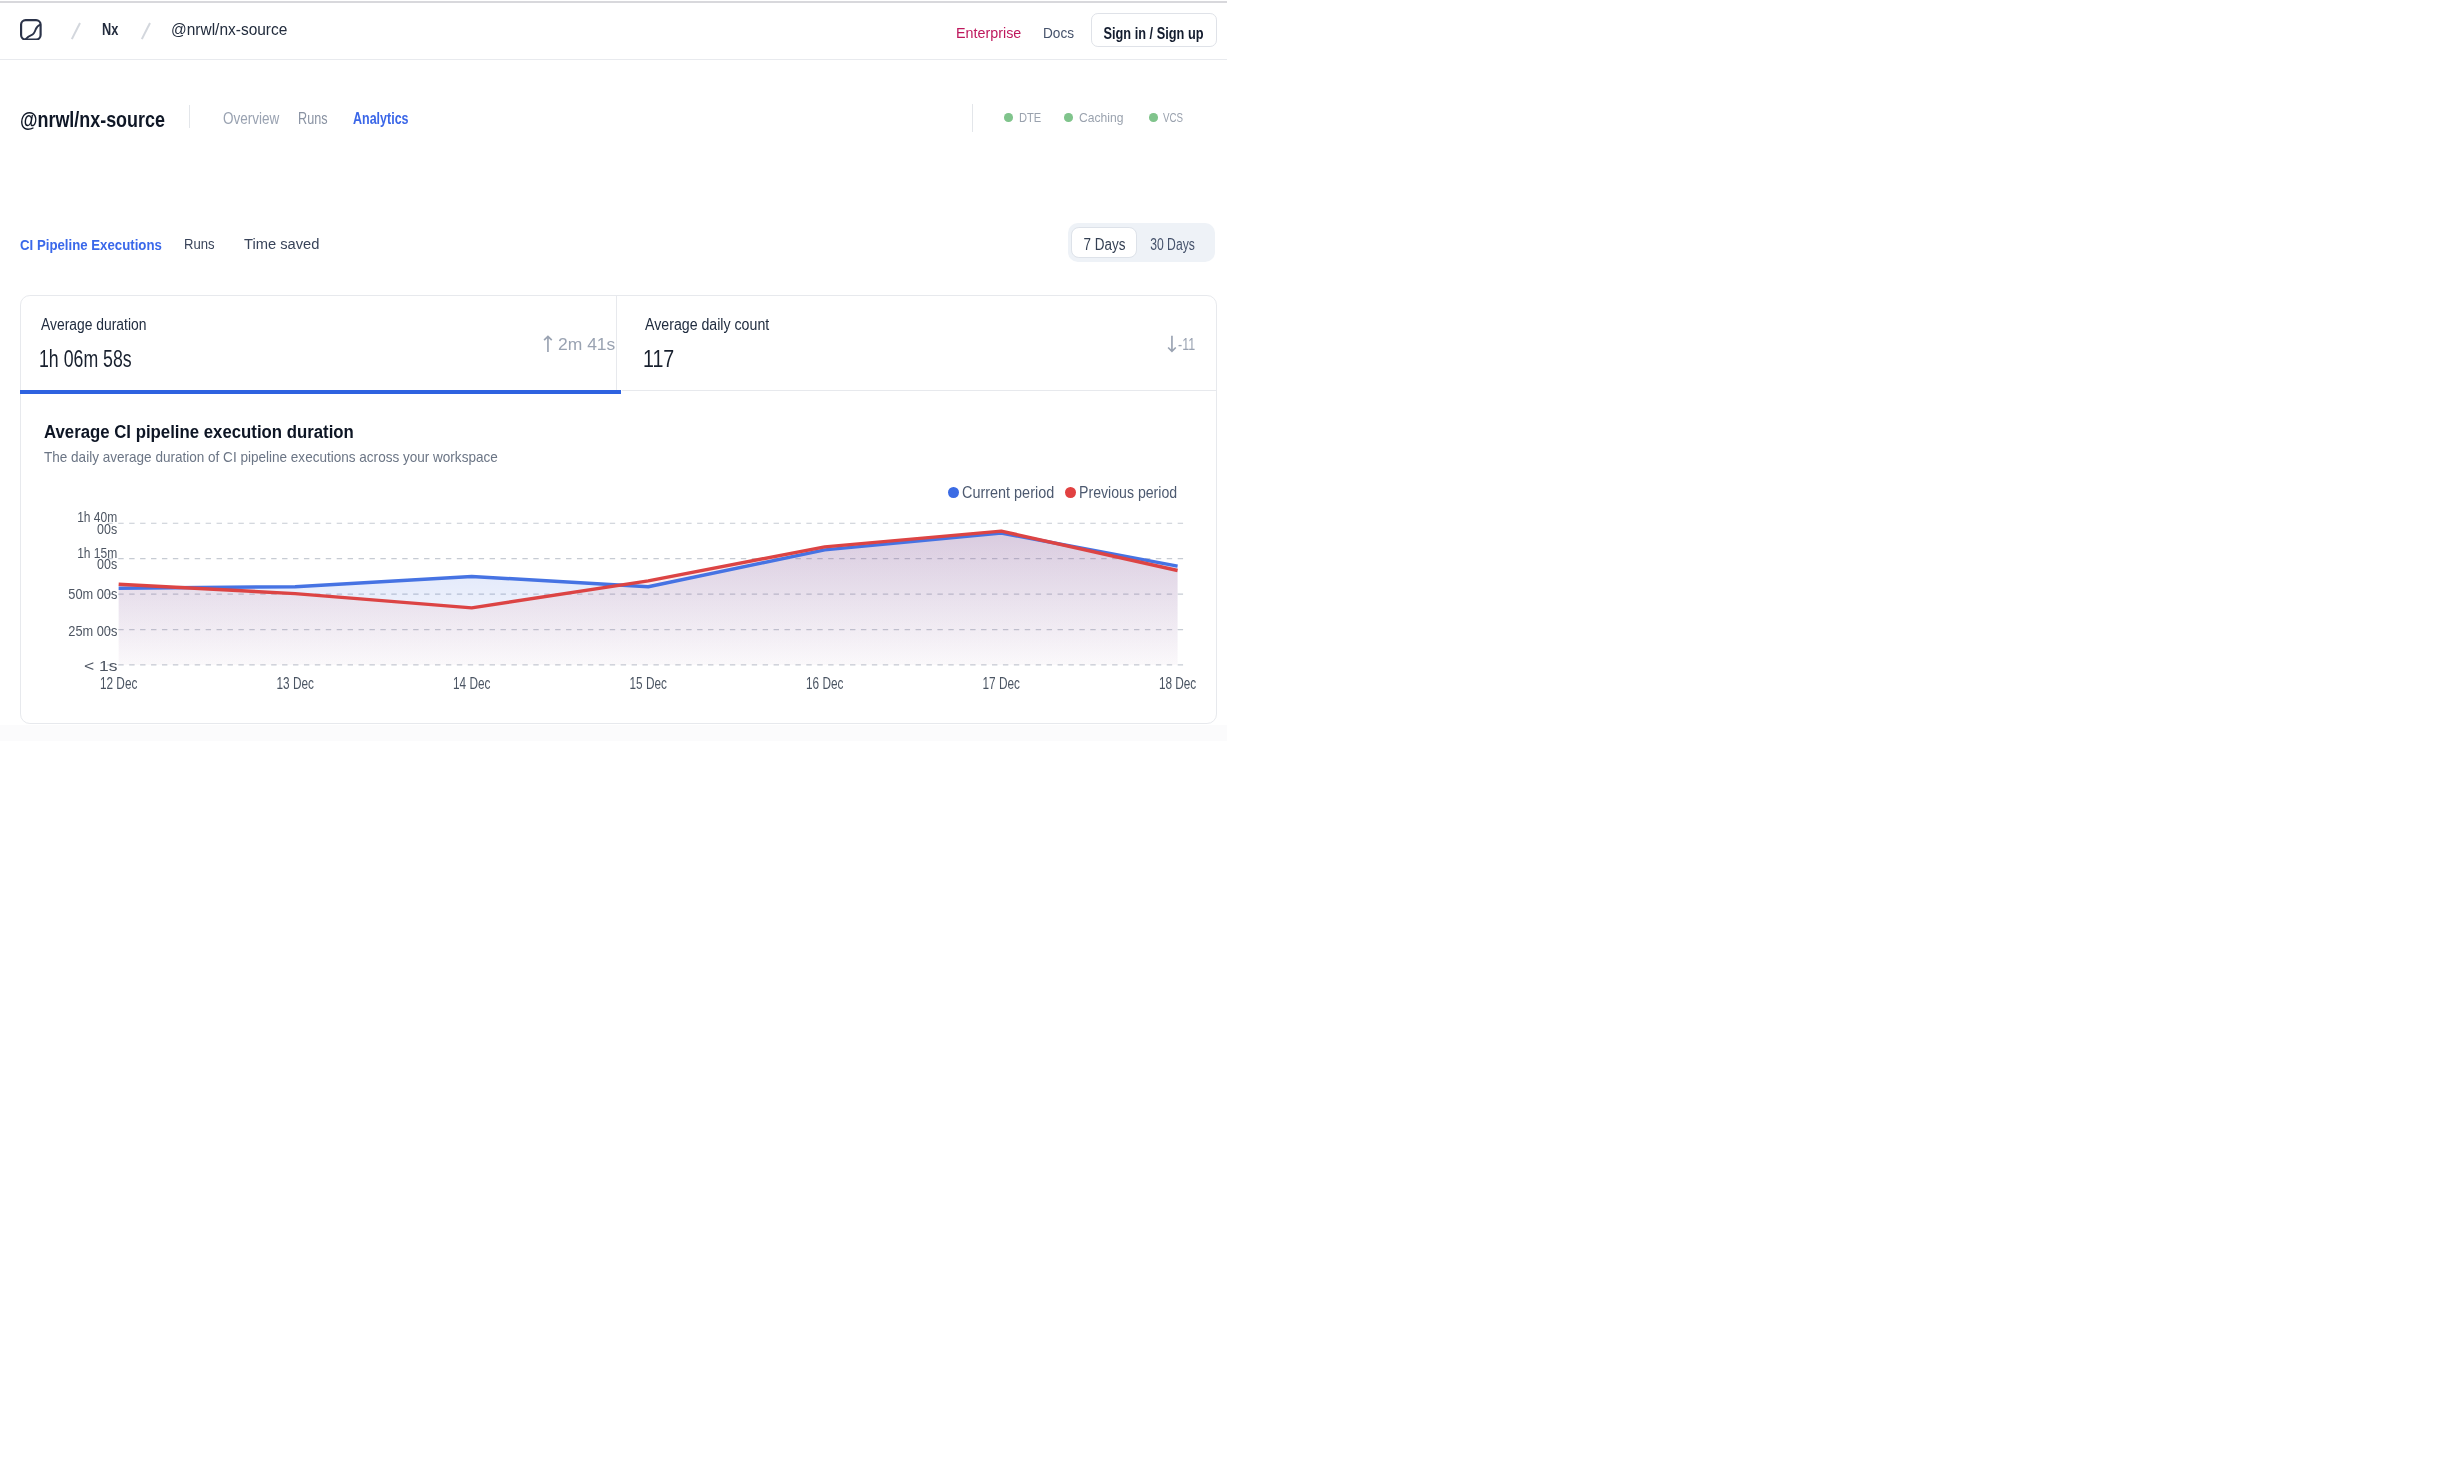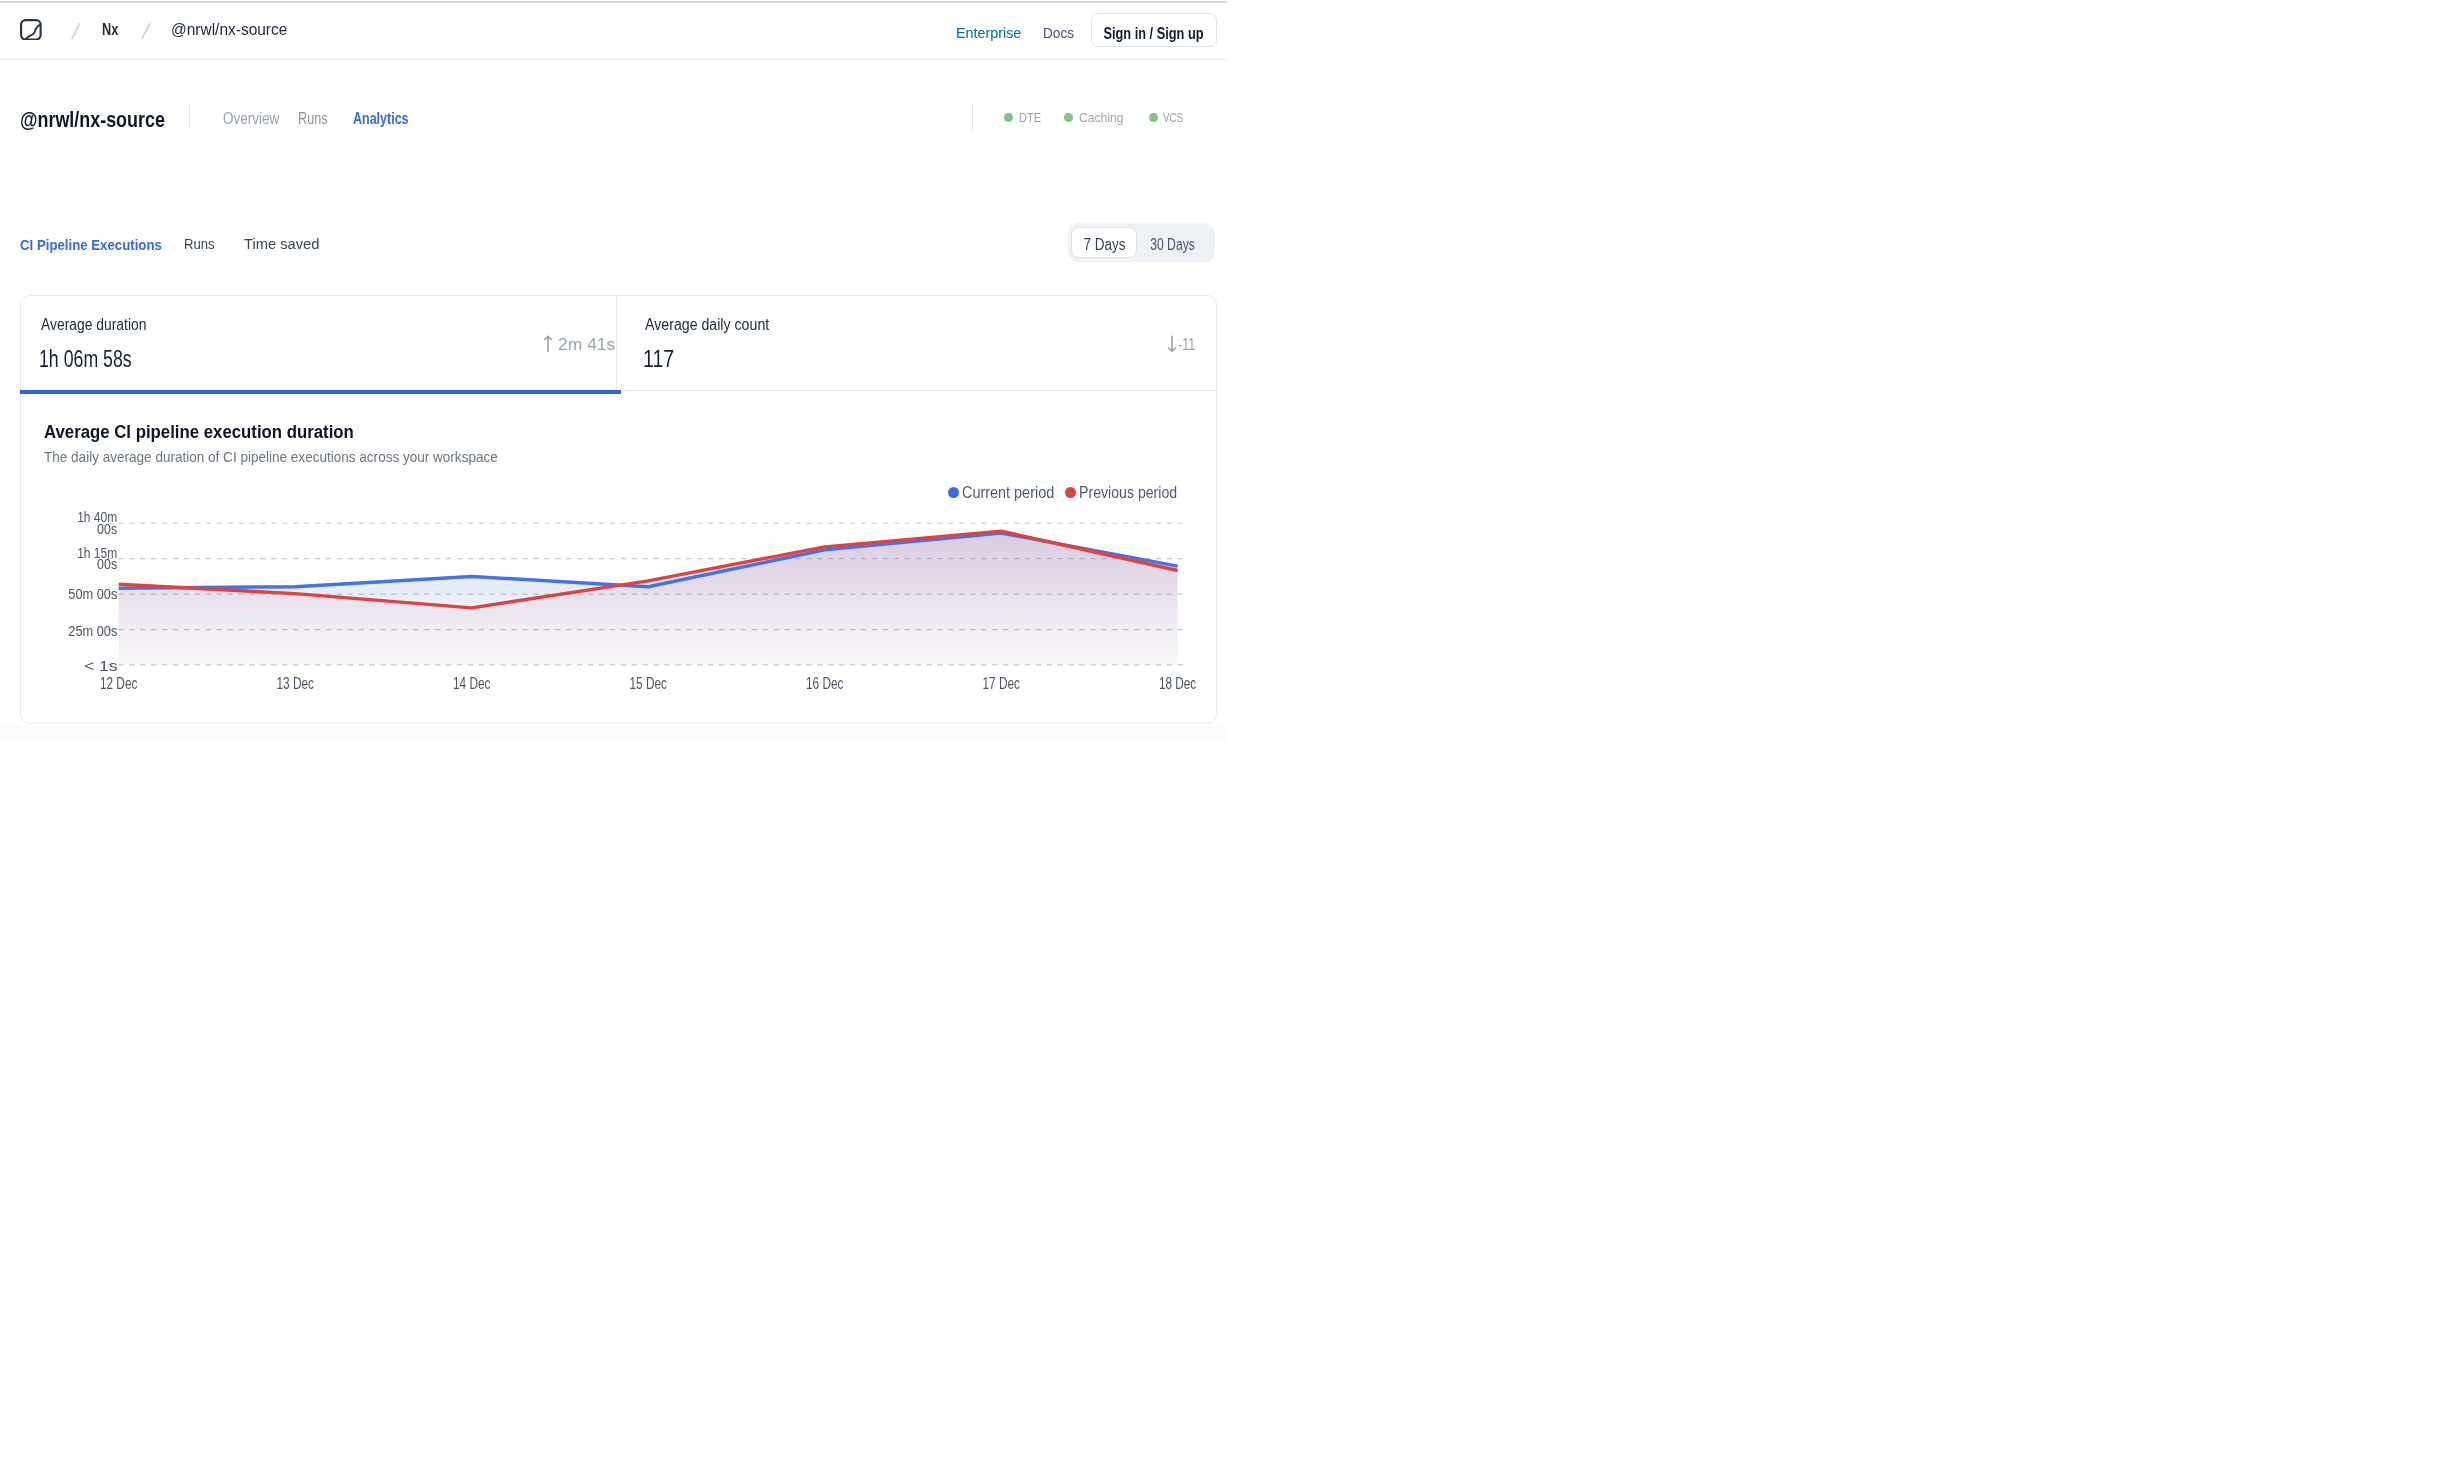--- a/index.html
+++ b/index.html
@@ -15,21 +15,21 @@
 
   <div class="abs" style="top:2.5px;left:0;width:1227px;height:57px;background:#fff;border-bottom:1px solid #e8eaee;"></div>
   <svg class="abs" style="left:20px;top:18.7px;" width="21.7" height="21.7" viewBox="0 0 22 22" fill="none">
     <rect x="1.1" y="1.1" width="19.8" height="19.8" rx="4.6" stroke="#2b3349" stroke-width="2.2"></rect>
     <path d="M 5.5 20.8 C 7.4 18.6 9 17.3 11.5 16.4 C 14.2 15.4 14.9 13.4 15.9 10.6 C 16.8 8.1 17.8 6.5 20.9 5.7" stroke="#2b3349" stroke-width="2"></path>
   </svg>
   <div class="abs" style="left:75px;top:21.5px;width:1.6px;height:17.7px;background:#d3d7dd;transform:rotate(27deg);"></div>
   <div class="abs fit" style="transform:scaleX(0.7661);left:102px;top:22px;font-size:16.7px;line-height:16.7px;font-weight:700;color:#232c3d;">Nx</div>
   <div class="abs" style="left:145px;top:21.5px;width:1.6px;height:17.7px;background:#d3d7dd;transform:rotate(27deg);"></div>
   <div class="abs fit" style="transform:scaleX(0.9106);left:171px;top:20.7px;font-size:17px;line-height:17px;font-weight:500;color:#222c3d;">@nrwl/nx-source</div>
-  <div class="abs fit" style="transform:scaleX(1.0024);left:956px;top:26px;font-size:14.3px;line-height:14.3px;font-weight:500;color:#0369a1;">Enterprise</div>
+  <div class="abs fit" style="transform:scaleX(1.0024);left:956px;top:26px;font-size:14.3px;line-height:14.3px;font-weight:500;color:#be185d;">Enterprise</div>
   <div class="abs fit" style="transform:scaleX(0.9532);left:1043px;top:26px;font-size:14.3px;line-height:14.3px;font-weight:500;color:#45526b;">Docs</div>
   <div class="abs" style="left:1091px;top:13px;width:126px;height:34px;border:1px solid #dfe2e8;border-radius:6.9px;background:#fff;"></div>
   <div class="abs fitc" style="transform:scaleX(0.7514);left:1055px;top:16.5px;width:197px;height:34px;text-align:center;line-height:33px;font-size:17px;font-weight:700;color:#131c2e;">Sign in / Sign up</div>
 
   <div class="abs fit" style="transform:scaleX(0.7897);left:20px;top:108px;font-size:22.7px;line-height:22.7px;font-weight:700;color:#0f1726;">@nrwl/nx-source</div>
   <div class="abs" style="left:189px;top:105px;width:1px;height:22.7px;background:#e3e6ea;"></div>
   <div class="abs fit" style="transform:scaleX(0.7952);left:223px;top:110px;font-size:17px;line-height:17px;color:#99a2b1;">Overview</div>
   <div class="abs fit" style="transform:scaleX(0.744);left:298px;top:110px;font-size:17px;line-height:17px;color:#8a93a3;">Runs</div>
   <div class="abs fit" style="transform:scaleX(0.7351);left:353px;top:110px;font-size:17px;line-height:17px;font-weight:700;color:#3a66e8;">Analytics</div>
   <div class="abs" style="left:972px;top:104px;width:1px;height:27.6px;background:#e3e6ea;"></div>

